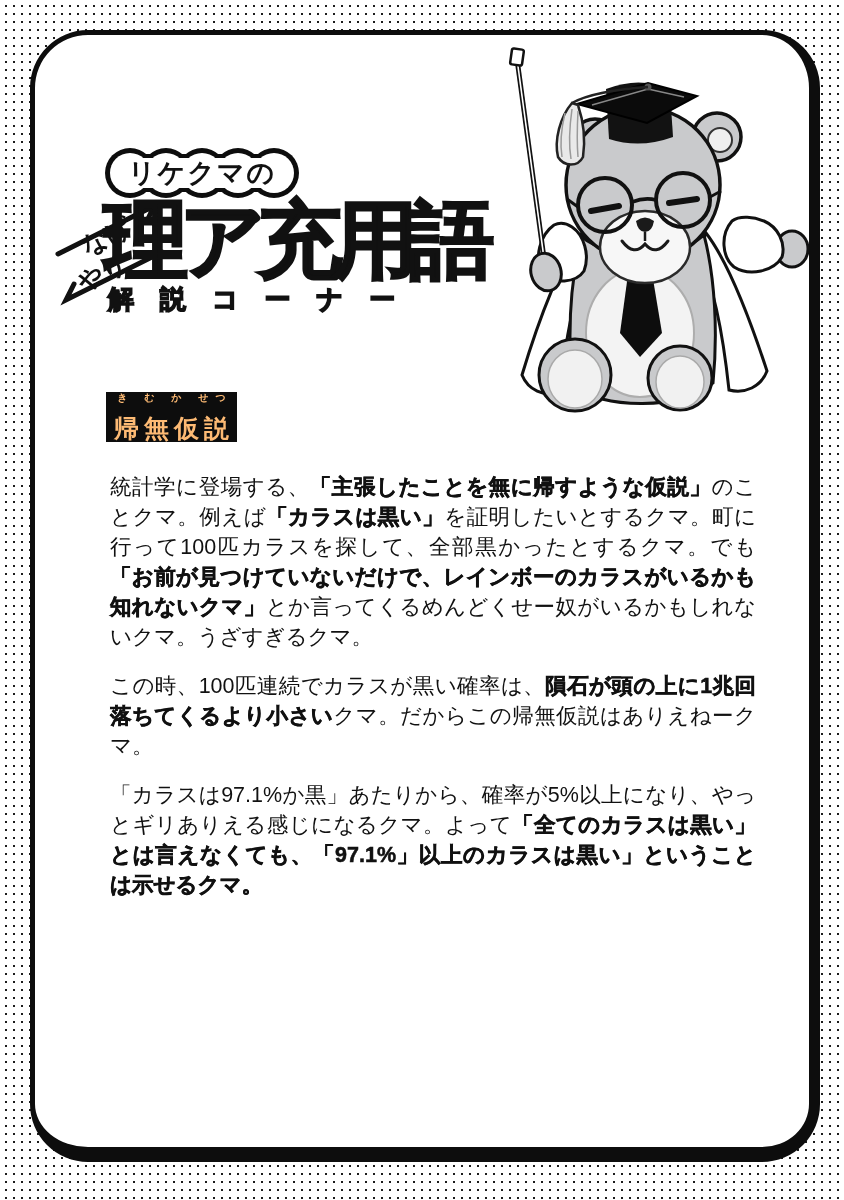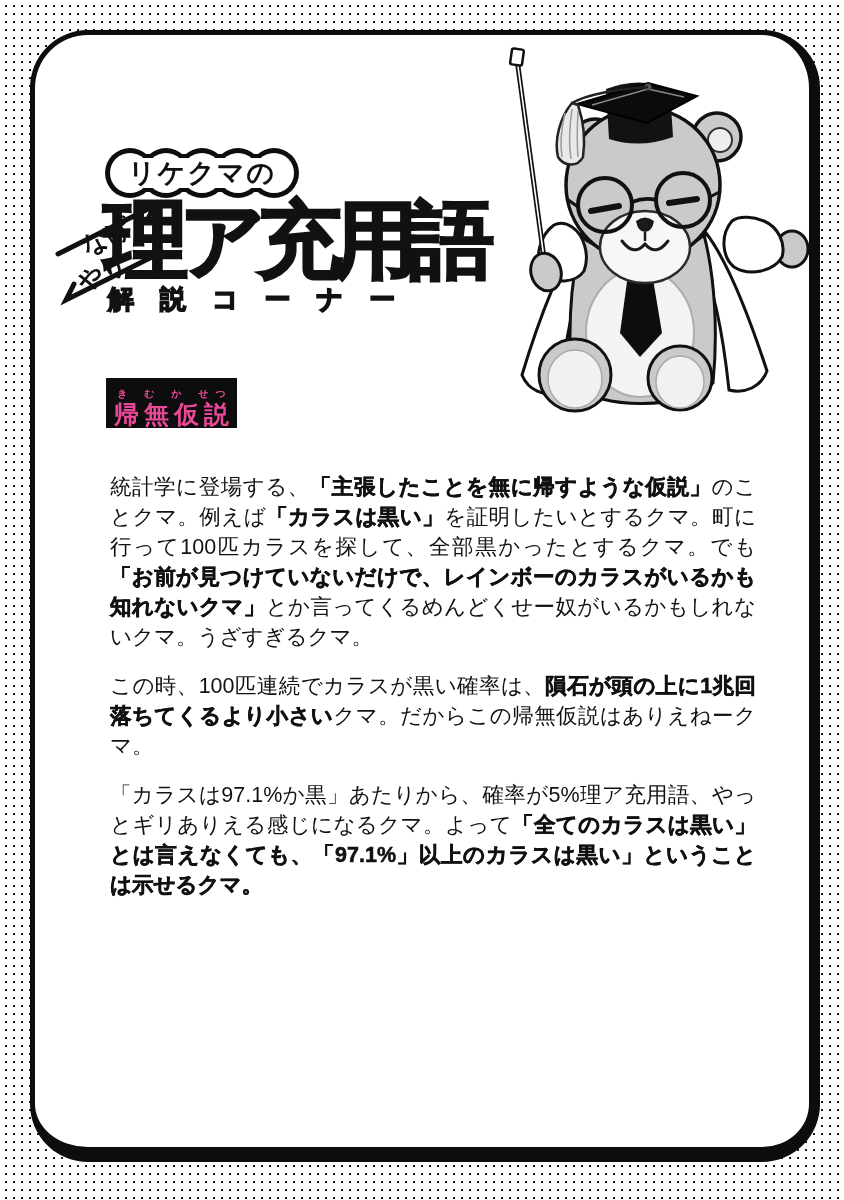--- a/index.html
+++ b/index.html
@@ -33,22 +33,22 @@
     font-size:84px;font-weight:900;line-height:1.06;letter-spacing:-8px;
     -webkit-text-stroke:2.5px #111;white-space:nowrap;
   }
   .sub-title{
     left:108px;top:282px;width:420px;
     font-size:26px;font-weight:900;letter-spacing:26px;
     -webkit-text-stroke:1.5px #111;white-space:nowrap;
   }
   
   .term-label{
-    left:106px;top:378px;width:131px;height:50px;background:#0d0d0d;color:#ec4899;
-    display:flex;flex-direction:column;align-items:center;justify-content:flex-end;
+    left:106px;top:392px;width:131px;height:50px;background:#0d0d0d;color:#fdba74;
+    display:flex;flex-direction:column;align-items:center;justify-content:space-between;
   }
   .term-furigana{font-size:10px;font-weight:700;letter-spacing:7px;text-indent:7px;line-height:12px;}
   .term-kanji{font-size:25px;font-weight:700;letter-spacing:5px;text-indent:5px;line-height:28px;}
   
   .article{left:110px;top:453px;width:646px;margin-top:19px;}
   .article p{
     margin:0 0 19px 0;font-size:21.5px;line-height:30px;
     text-align:justify;word-break:break-all;
   }
   .article .b{font-weight:700;-webkit-text-stroke:0.55px currentColor;}
@@ -165,14 +165,14 @@
 </svg>
 
 <div class="abs term-label">
   <div class="term-furigana">き む か せつ</div>
   <div class="term-kanji">帰無仮説</div>
 </div>
 
 <div class="abs article">
     <p><span>統計学に登場する、</span><span class="b">「主張したことを無に帰すような仮説」</span><span>のことクマ。例えば</span><span class="b">「カラスは黒い」</span><span>を証明したいとするクマ。町に行って100匹カラスを探して、全部黒かったとするクマ。でも</span><span class="b">「お前が見つけていないだけで、レインボーのカラスがいるかも知れないクマ」</span><span>とか言ってくるめんどくせー奴がいるかもしれないクマ。うざすぎるクマ。</span></p>
     <p><span>この時、100匹連続でカラスが黒い確率は、</span><span class="b">隕石が頭の上に1兆回落ちてくるより小さい</span><span>クマ。だからこの帰無仮説はありえねークマ。</span></p>
-    <p><span>「カラスは97.1%か黒」あたりから、確率が5%理ア充用語、やっとギリありえる感じになるクマ。よって</span><span class="b">「全てのカラスは黒い」とは言えなくても、「97.1%」以上のカラスは黒い」ということは示せるクマ。</span></p>
+    <p><span>「カラスは97.1%か黒」あたりから、確率が5%以上になり、やっとギリありえる感じになるクマ。よって</span><span class="b">「全てのカラスは黒い」とは言えなくても、「97.1%」以上のカラスは黒い」ということは示せるクマ。</span></p>
   </div>
 
 </body></html>

